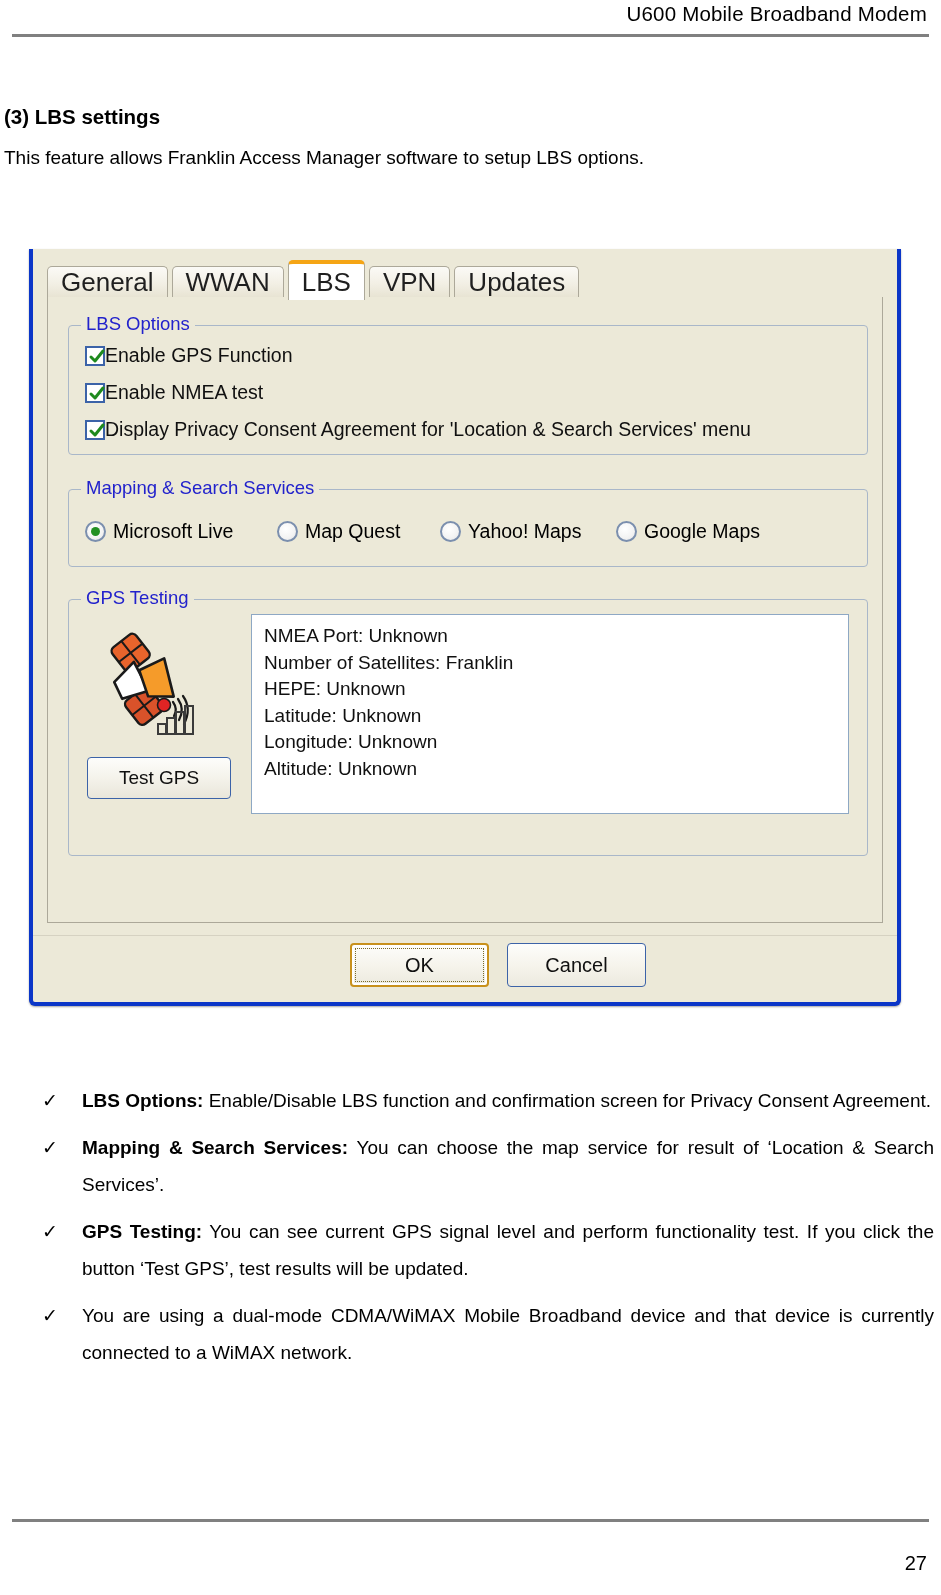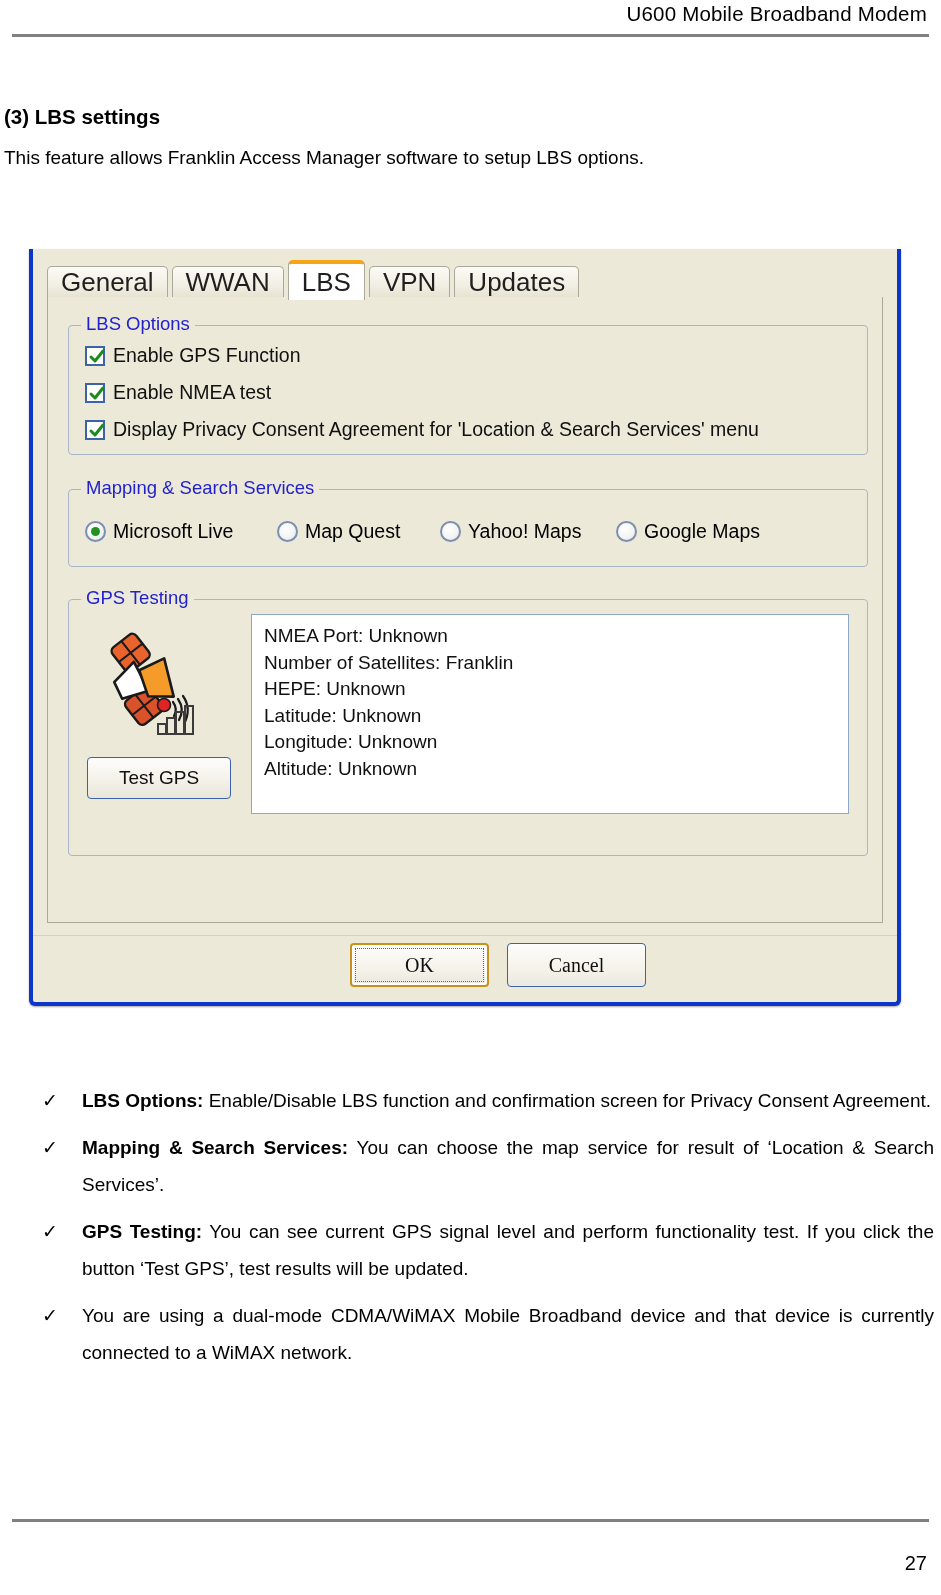--- a/index.html
+++ b/index.html
@@ -185,21 +185,20 @@
   .checkbox {
     width: 20px; height: 20px;
     border: 2px solid #3c63a8;
     background: #ffffff;
     box-sizing: border-box;
     flex: 0 0 auto;
     position: relative;
   }
   .checkbox svg { position:absolute; left:1px; top:0px; }
   .check-label {
-    margin-left: 8px;
     font-size: 19.5px;
     color: #101010;
     white-space: nowrap;
   }
 
   
   .radio-row {
     position: absolute;
     top: 30px;
     display: flex;
@@ -278,21 +277,21 @@
     background: #d6d2c2;
   }
   .dlg-button {
     position: absolute;
     top: 694px;
     height: 44px;
     background: linear-gradient(180deg,#fdfdfb 0%,#f6f4ec 50%,#eceadf 100%);
     border: 1px solid #3c63a8;
     border-radius: 4px;
     font-size: 20px;
-    font-family: Liberation Serif, serif;
+    font-family: Liberation Sans, sans-serif;
     color: #101010;
     cursor: pointer;
     box-sizing: border-box;
   }
   #btn-ok {
     left: 317px;
     width: 139px;
     border: 2px solid #c8911d;
     box-shadow: inset 0 0 0 2px #ffffff;
   }

